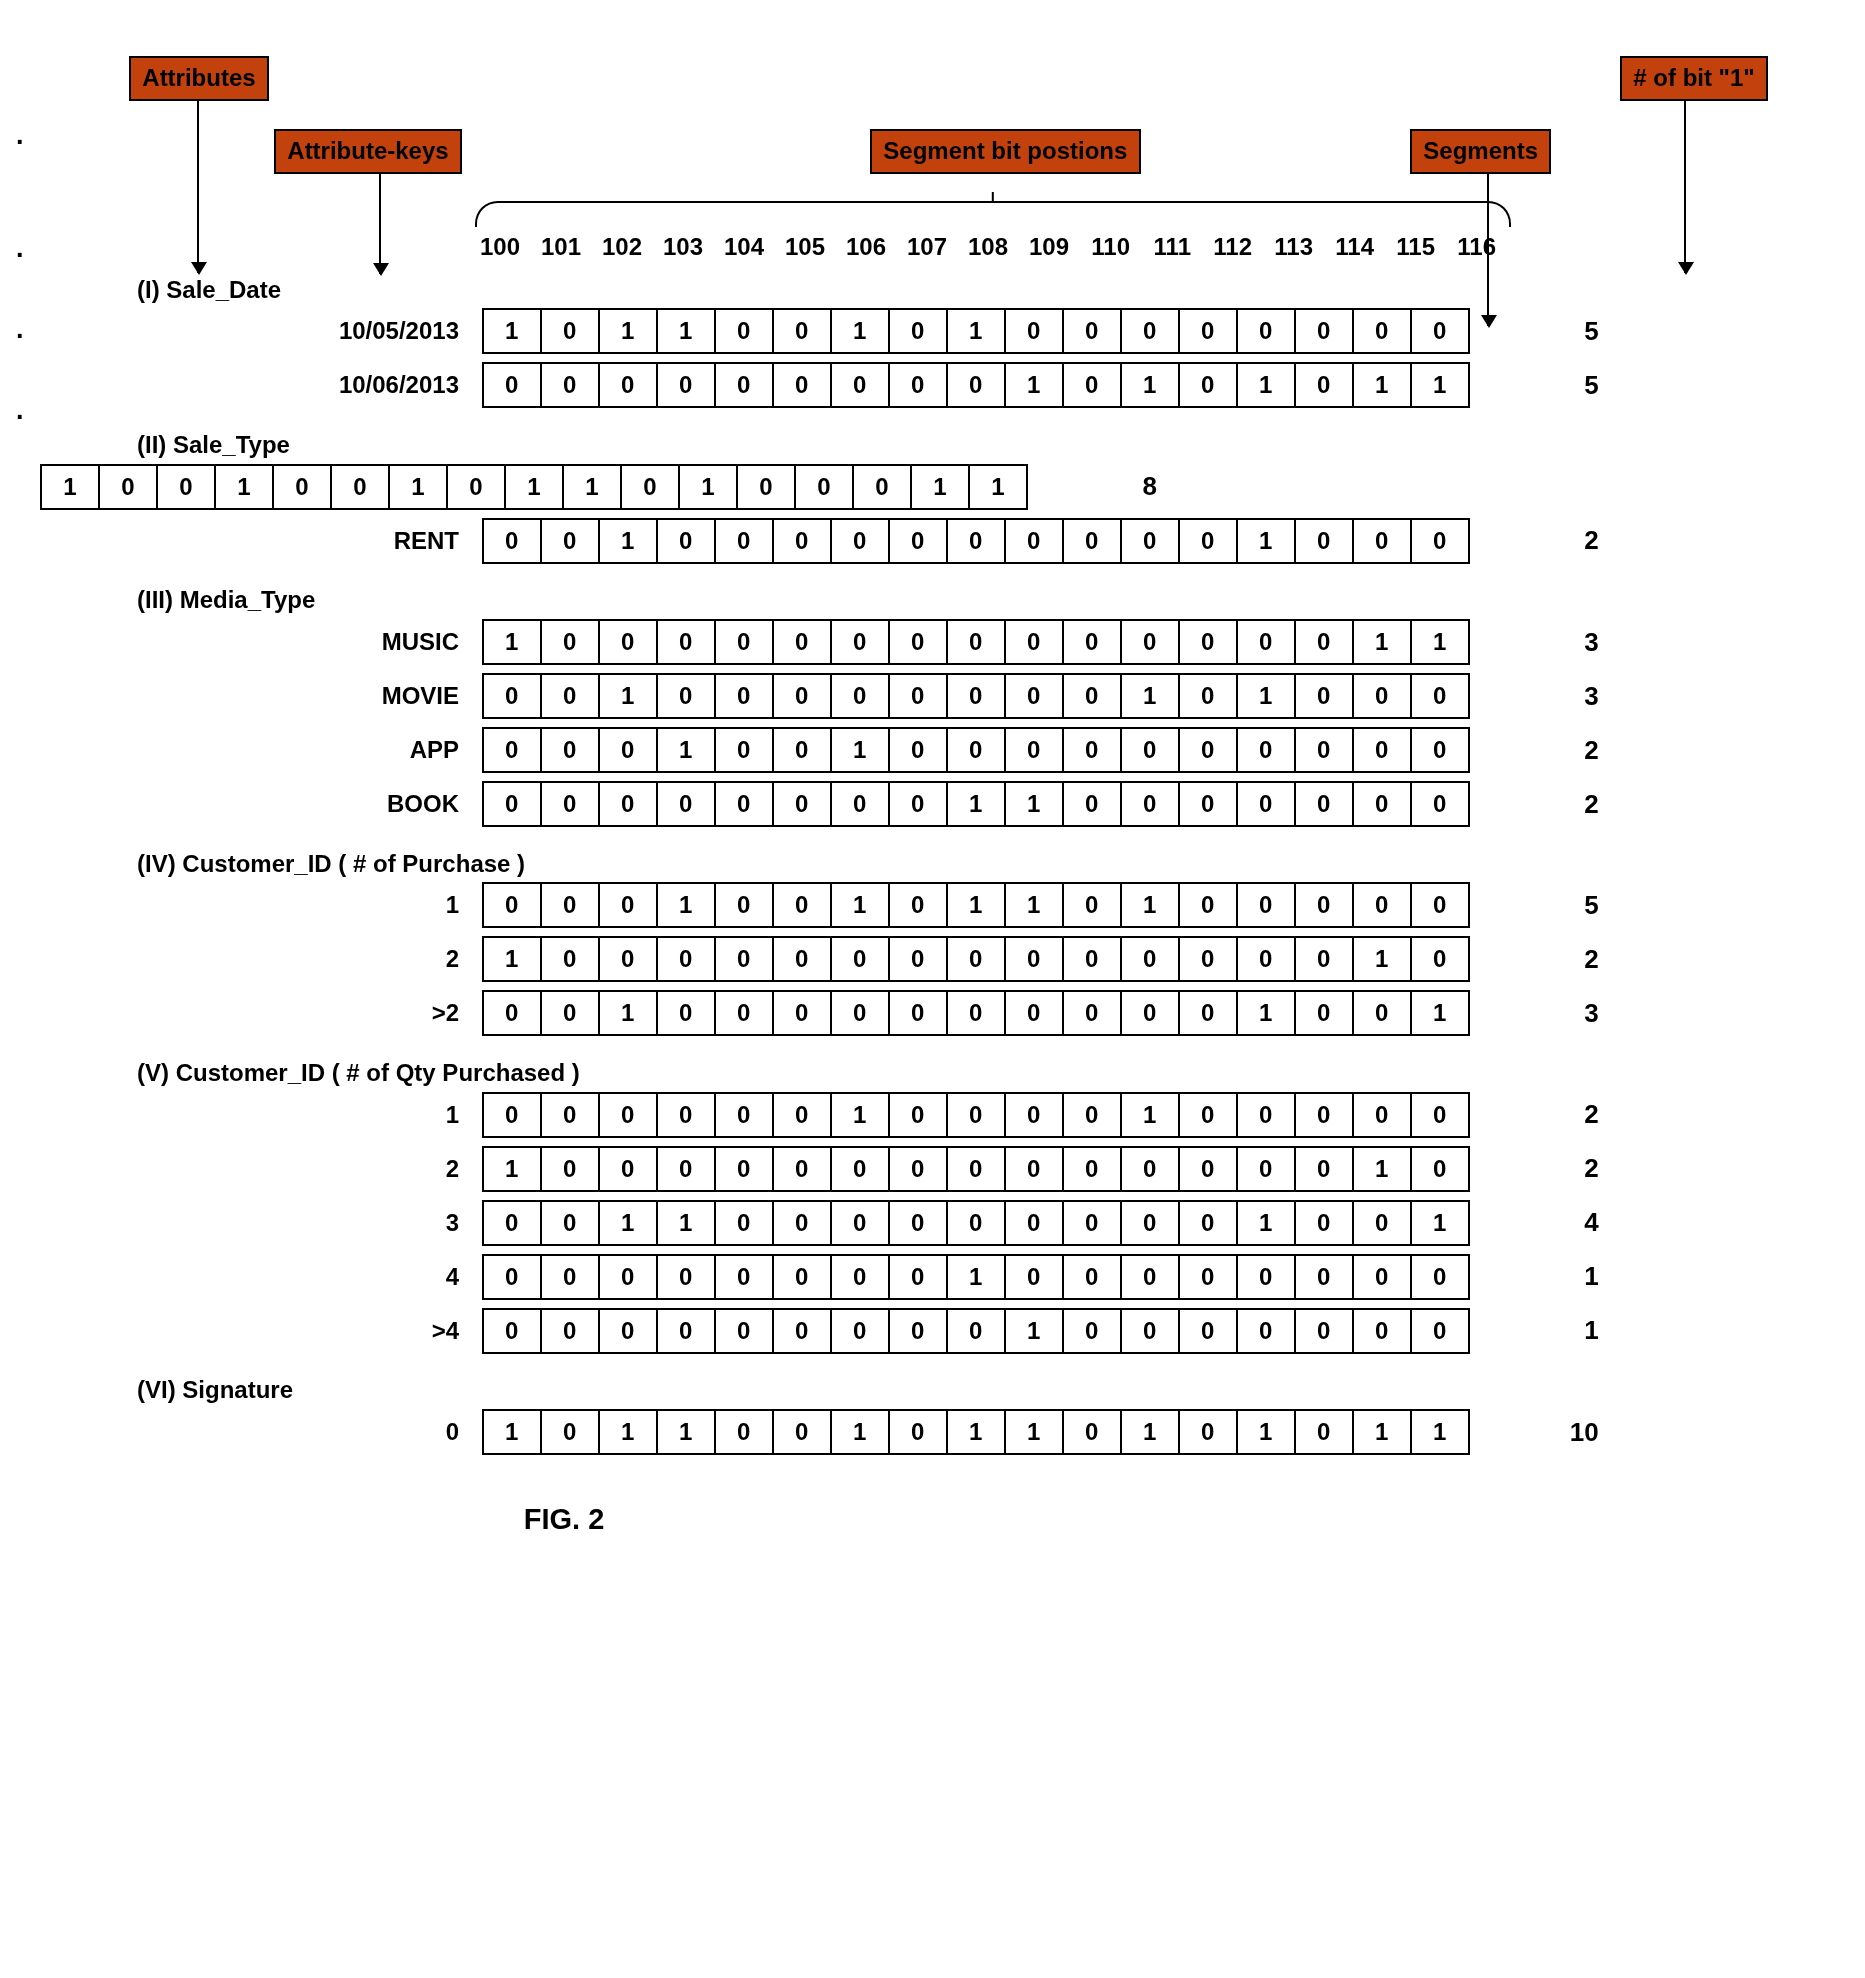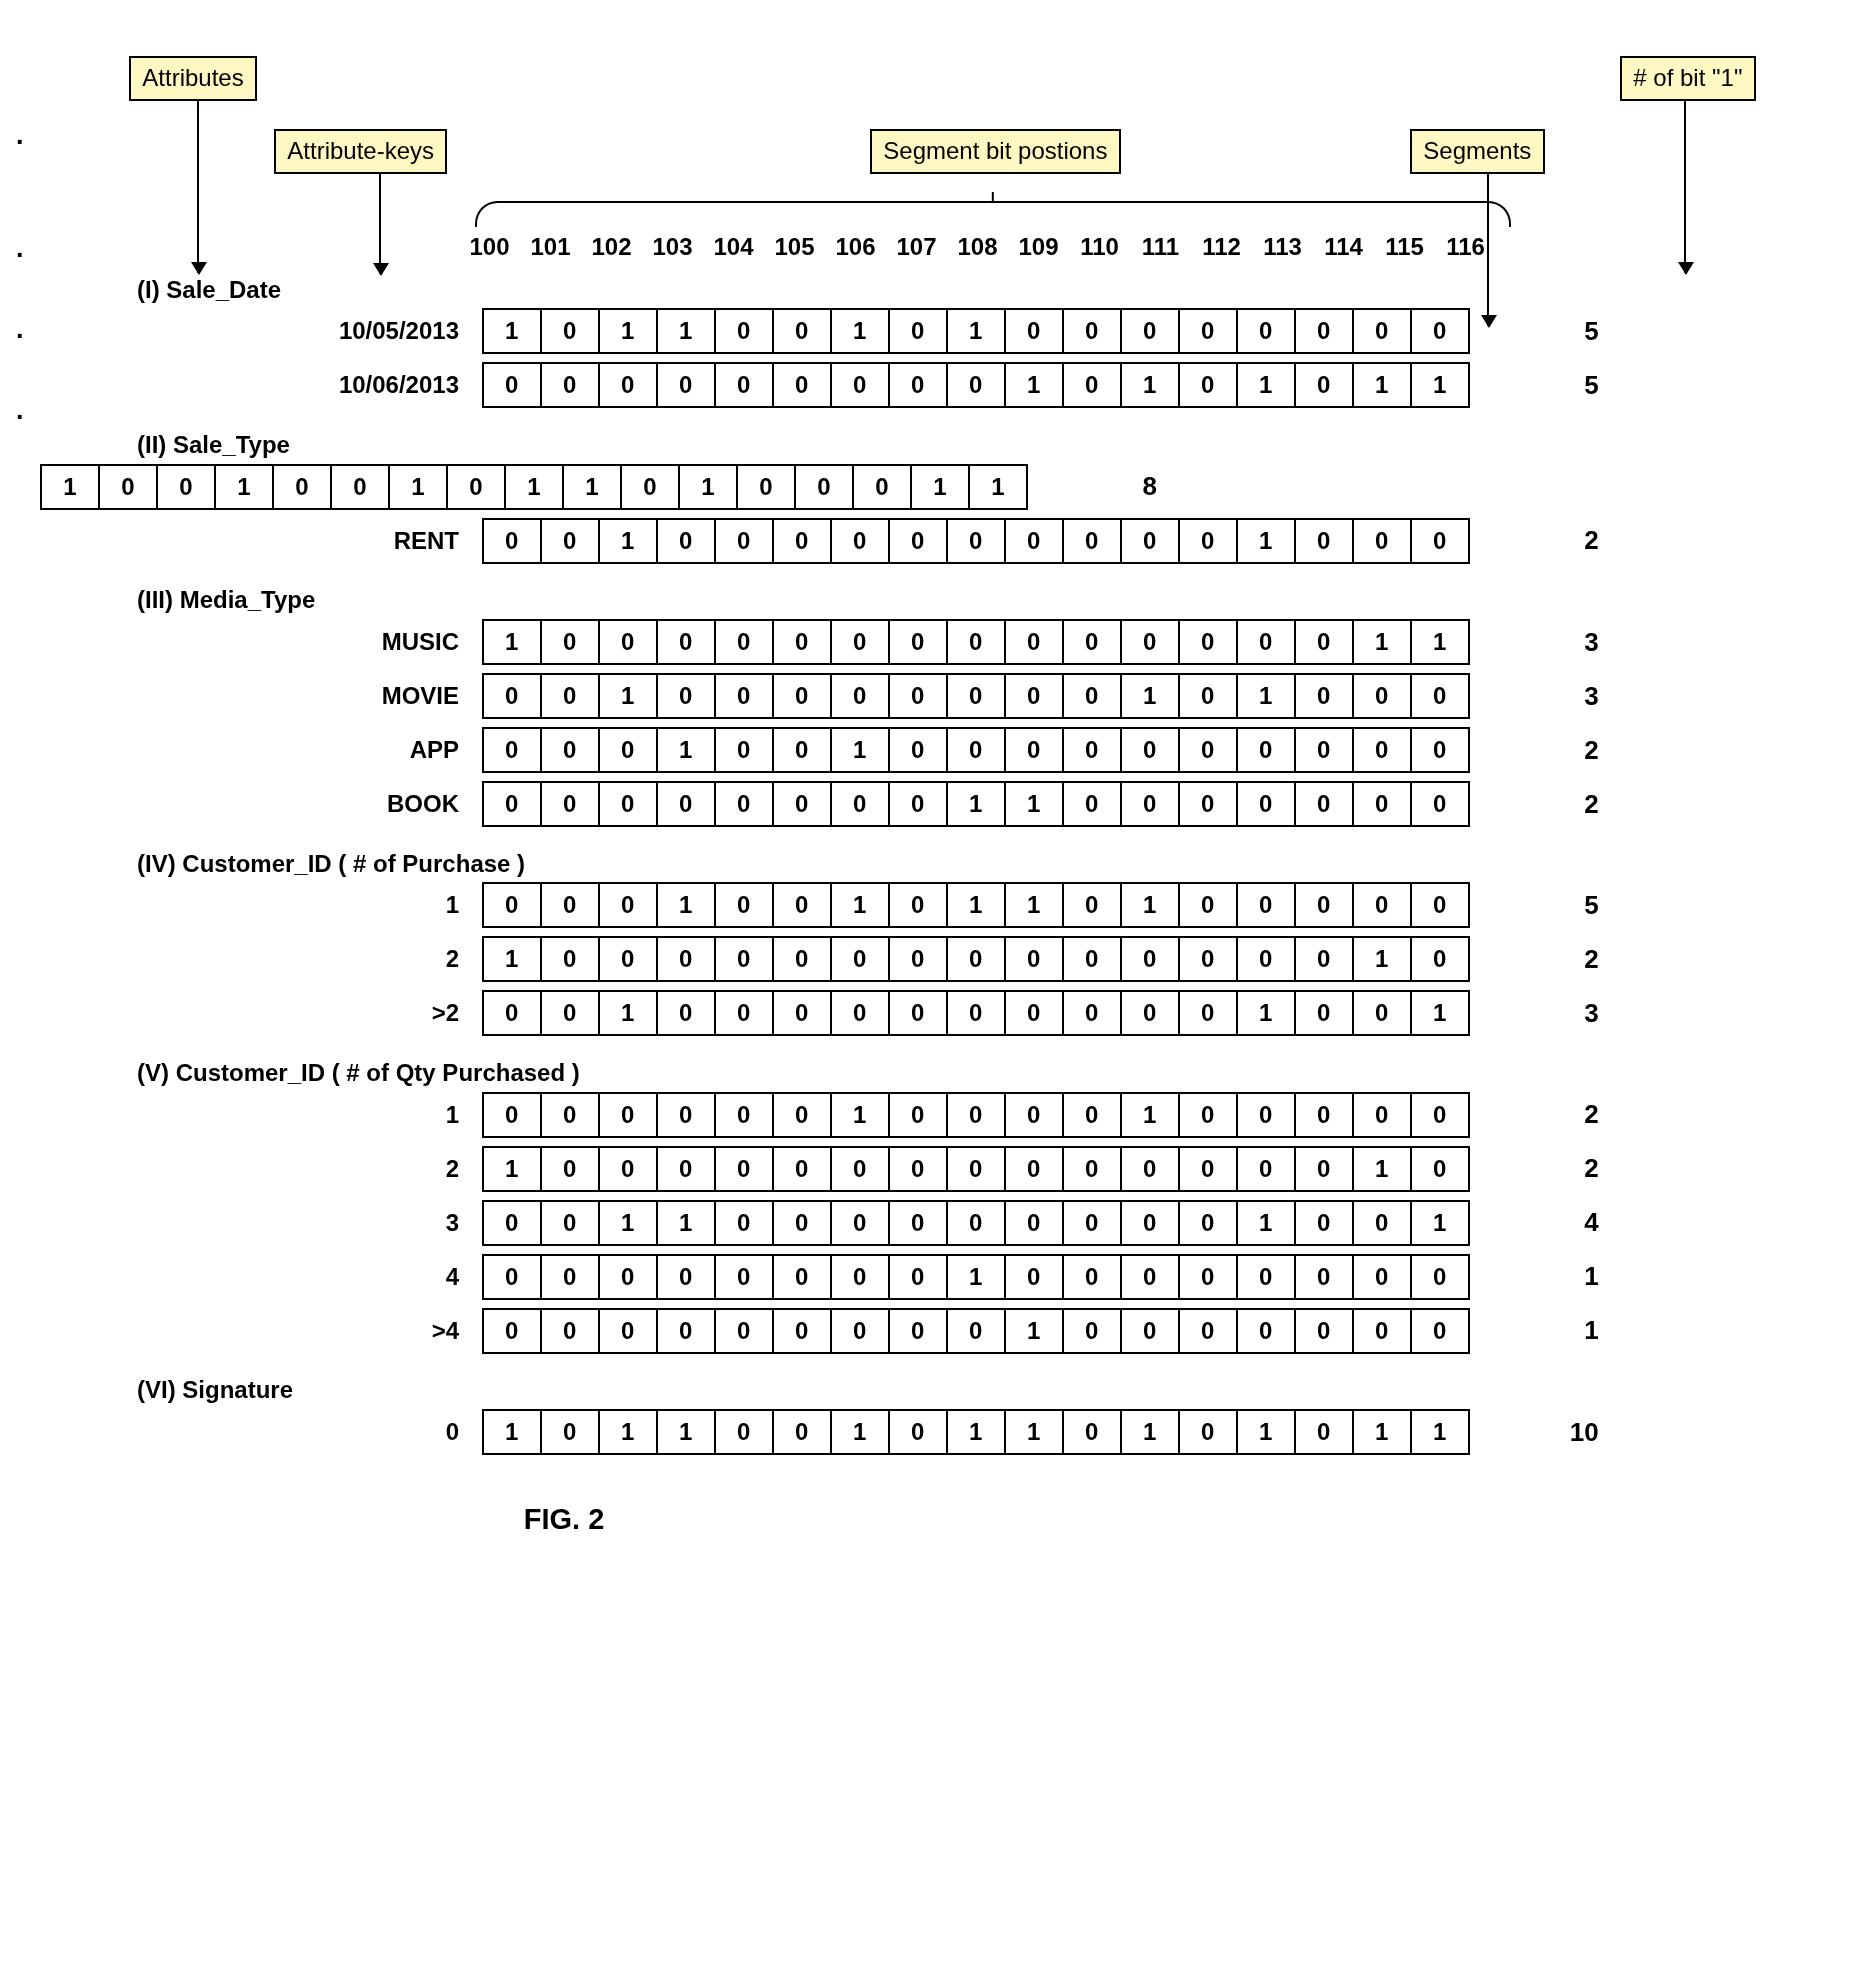--- a/index.html
+++ b/index.html
@@ -13,23 +13,23 @@
     position: relative;
   }
   .top-labels {
     position: relative;
     height: 177px;
   }
   .box-label {
     position: absolute;
     border: 2.4px solid #000;
     padding: 6.4px 11.3px;
-    font-weight: 400;
+    font-weight: 700;
     font-size: 24px;
-    background: #fef9c3;
+    background: #c2410c;
     white-space: nowrap;
   }
   .arrow {
     position: absolute;
     background: #000;
   }
   .arrow.vdown {
     width: 2.4px;
   }
   .arrow.vdown::after {
@@ -67,21 +67,21 @@
     font-size: 24px;
     margin-bottom: 14.5px;
   }
   .label-col {
     width: 419px;
     flex: 0 0 auto;
   }
   .pos-col {
     width: 61px;
     flex: 0 0 auto;
-    text-align: center;
+    text-align: right;
   }
   .count-col {
     width: 97px;
     flex: 0 0 auto;
     text-align: right;
     padding-right: 16px;
   }
 
   .group {
     margin-bottom: 22.6px;

